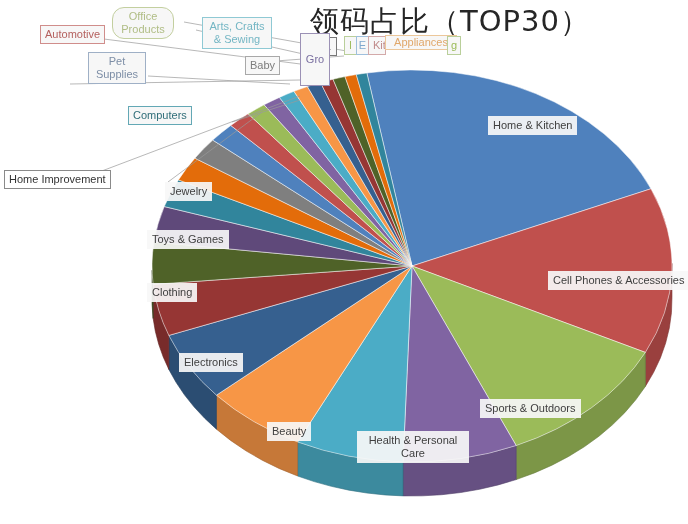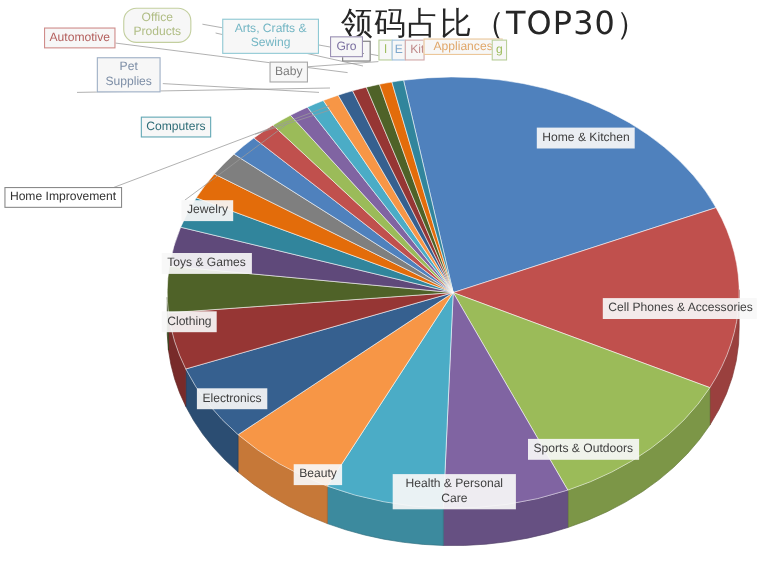--- a/index.html
+++ b/index.html
@@ -121,24 +121,24 @@
   <div class="dlabel noborder" style="left:179px;top:353px;">Electronics</div>
   <div class="dlabel noborder" style="left:147px;top:283px;">Clothing</div>
   <div class="dlabel noborder" style="left:147px;top:230px;">Toys &amp; Games</div>
   <div class="dlabel noborder" style="left:165px;top:182px;">Jewelry</div>
 
   <div class="dlabel plain" style="left:4px;top:170px;">Home Improvement</div>
   <div class="dlabel" style="left:128px;top:106px;border-color:#63a8b5;color:#2f6d78;">Computers</div>
   <div class="dlabel wrap" style="left:88px;top:52px;width:58px;border-color:#9fb0c6;color:#7d8ea6;">Pet Supplies</div>
   <div class="dlabel" style="left:40px;top:25px;border-color:#d08d8b;color:#b4605e;">Automotive</div>
   <div class="dlabel wrap" style="left:112px;top:7px;width:62px;border-color:#c3cf9f;color:#b0bd85;border-radius:12px;">Office Products</div>
-  <div class="dlabel wrap" style="left:202px;top:17px;width:88px;border-color:#8fc9d4;color:#74b6c4;">Arts, Crafts &amp; Sewing</div>
+  <div class="dlabel wrap" style="left:202px;top:17px;width:70px;border-color:#8fc9d4;color:#74b6c4;">Arts, Crafts &amp; Sewing</div>
   <div class="dlabel" style="left:245px;top:56px;border-color:#a8a8a8;color:#7d7d7d;">Baby</div>
 
   <div class="dlabel" style="left:311px;top:37px;width:26px;border-color:#777;color:#555;padding:2px 2px;">Pa</div>
-  <div class="dlabel" style="left:300px;top:33px;width:30px;border-color:#9b91b5;color:#7a6fa0;padding:2px 2px;">Gro</div>
+  <div class="dlabel" style="left:300px;top:33px;width:30px;border-color:#9b91b5;color:#7a6fa0;padding:19px 2px;">Gro</div>
   <div class="dlabel" style="left:344px;top:36px;width:13px;border-color:#b9cf9a;color:#9bbb59;padding:2px 1px;">l</div>
   <div class="dlabel" style="left:356px;top:36px;width:13px;border-color:#9fc0dd;color:#7fa8cd;padding:2px 1px;">E</div>
   <div class="dlabel" style="left:368px;top:36px;width:18px;border-color:#d3a9a9;color:#c08a8a;padding:2px 4px;">Kit</div>
   <div class="dlabel" style="left:385px;top:35px;width:72px;border-color:#ecc79a;color:#e0a76a;padding:0 2px;">Appliances</div>
   <div class="dlabel" style="left:447px;top:36px;width:14px;border-color:#b9cf9a;color:#9bbb59;padding:2px 1px;">g</div>
 
 </div>
 
 </body></html>

